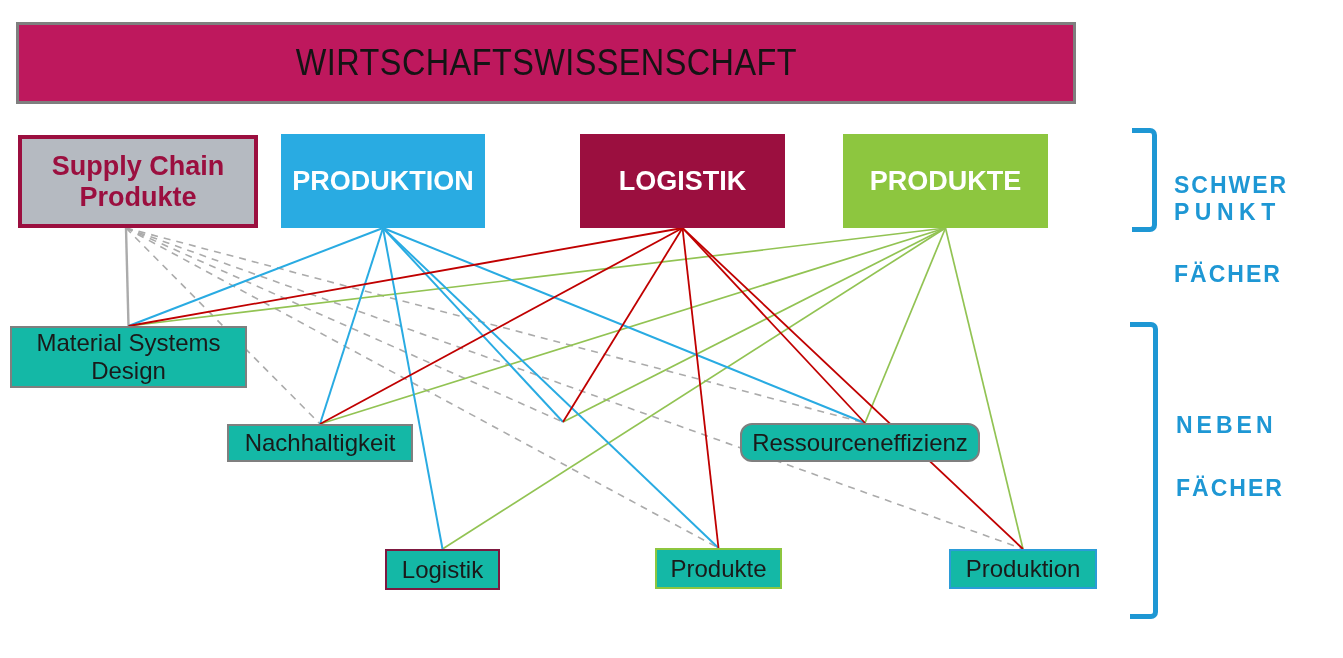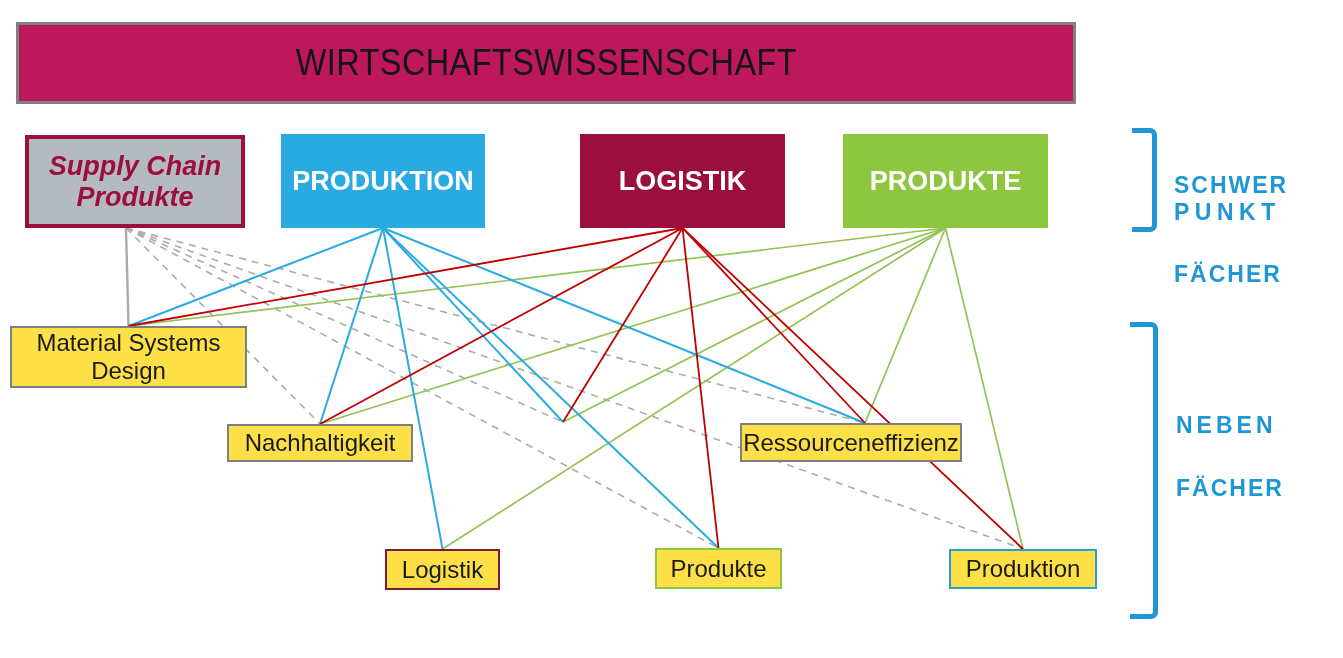--- a/index.html
+++ b/index.html
@@ -8,30 +8,30 @@
     font-family:"Liberation Sans","DejaVu Sans",sans-serif;overflow:hidden;
   }
   #wires{position:absolute;left:0;top:0;width:1343px;height:658px;z-index:0;}
   .node{position:absolute;display:flex;align-items:center;justify-content:center;
         text-align:center;box-sizing:border-box;z-index:2;background:#fff;}
   
   #title-box{left:16px;top:22px;width:1060px;height:82px;border:3px solid #7F7F7F;background:#be185d;}
   #title-box .t{font-size:36px;color:#141414;transform:scaleX(0.9);white-space:nowrap;letter-spacing:0.5px;}
   
   .major{font-weight:bold;font-size:27px;line-height:31px;border:0 solid transparent;}
-  #n-scn{left:25px;top:135px;width:220px;height:93px;font-style:italic;}
+  #n-scn{left:18px;top:135px;width:240px;height:93px;}
   #n-produktion{left:281px;top:134px;width:204px;height:94px;}
   #n-logistik{left:580px;top:134px;width:205px;height:94px;}
   #n-produkte{left:843px;top:134px;width:205px;height:94px;}
   
-  .minor{font-size:24px;line-height:28px;color:#1a1a1a;border:2px solid #7F7F7F;background:#fde047;}
+  .minor{font-size:24px;line-height:28px;color:#1a1a1a;border:2px solid #7F7F7F;background:#14b8a6;}
   #n-msd{left:10px;top:326px;width:237px;height:62px;}
   #n-nachhaltigkeit{left:227px;top:424px;width:186px;height:38px;}
   #n-mobilitaet{left:443px;top:422px;width:240px;height:38px;}
-  #n-ressourceneffizienz{left:740px;top:423px;width:222px;height:39px;}
+  #n-ressourceneffizienz{left:740px;top:423px;width:240px;height:39px;border-radius:12px;}
   #n-logistik-minor{left:385px;top:549px;width:115px;height:41px;}
   #n-produkte-minor{left:655px;top:548px;width:127px;height:41px;}
   #n-produktion-minor{left:949px;top:549px;width:148px;height:40px;}
   
   .bracket{position:absolute;box-sizing:border-box;z-index:2;
            border-style:solid;border-color:#1E97D4;border-width:5px 5px 5px 0;
            border-radius:0 7px 7px 0;}
   #bracket-schwer{left:1132px;top:128px;width:25px;height:104px;}
   #bracket-neben{left:1130px;top:322px;width:28px;height:297px;}
   .side-label{position:absolute;z-index:2;font-weight:bold;font-size:23px;line-height:26.5px;color:#1E97D4;}

